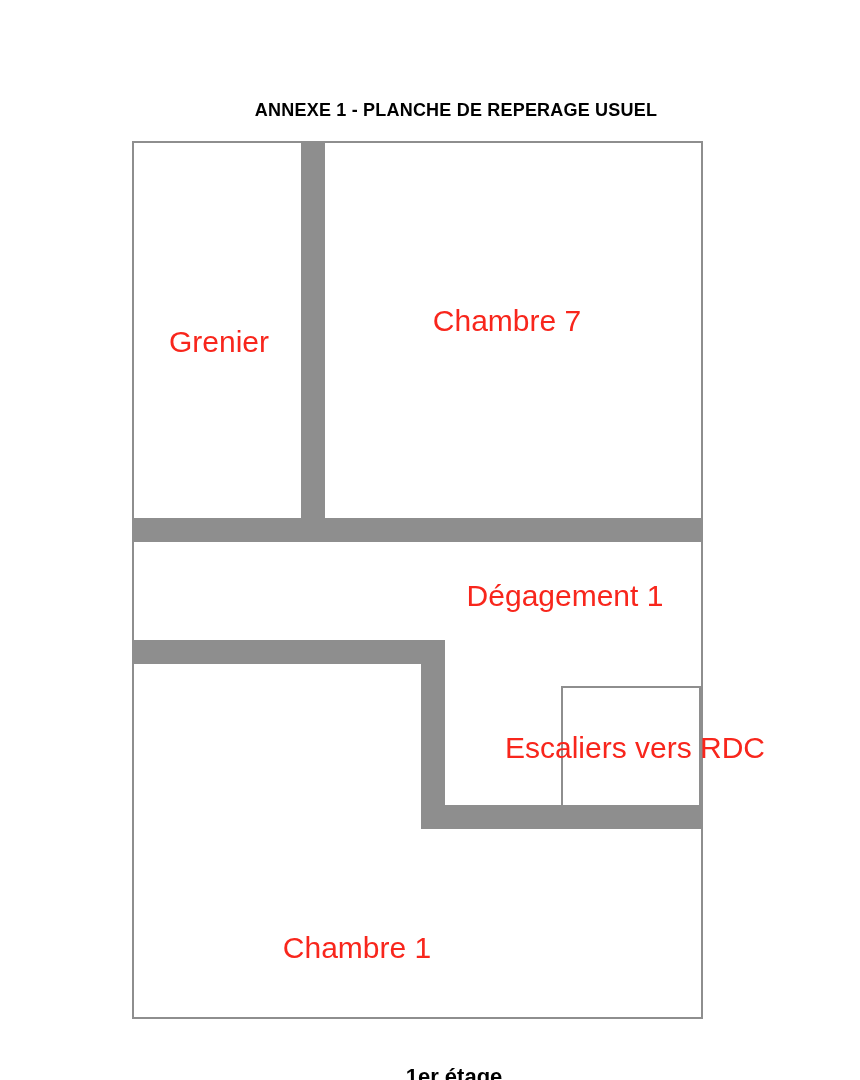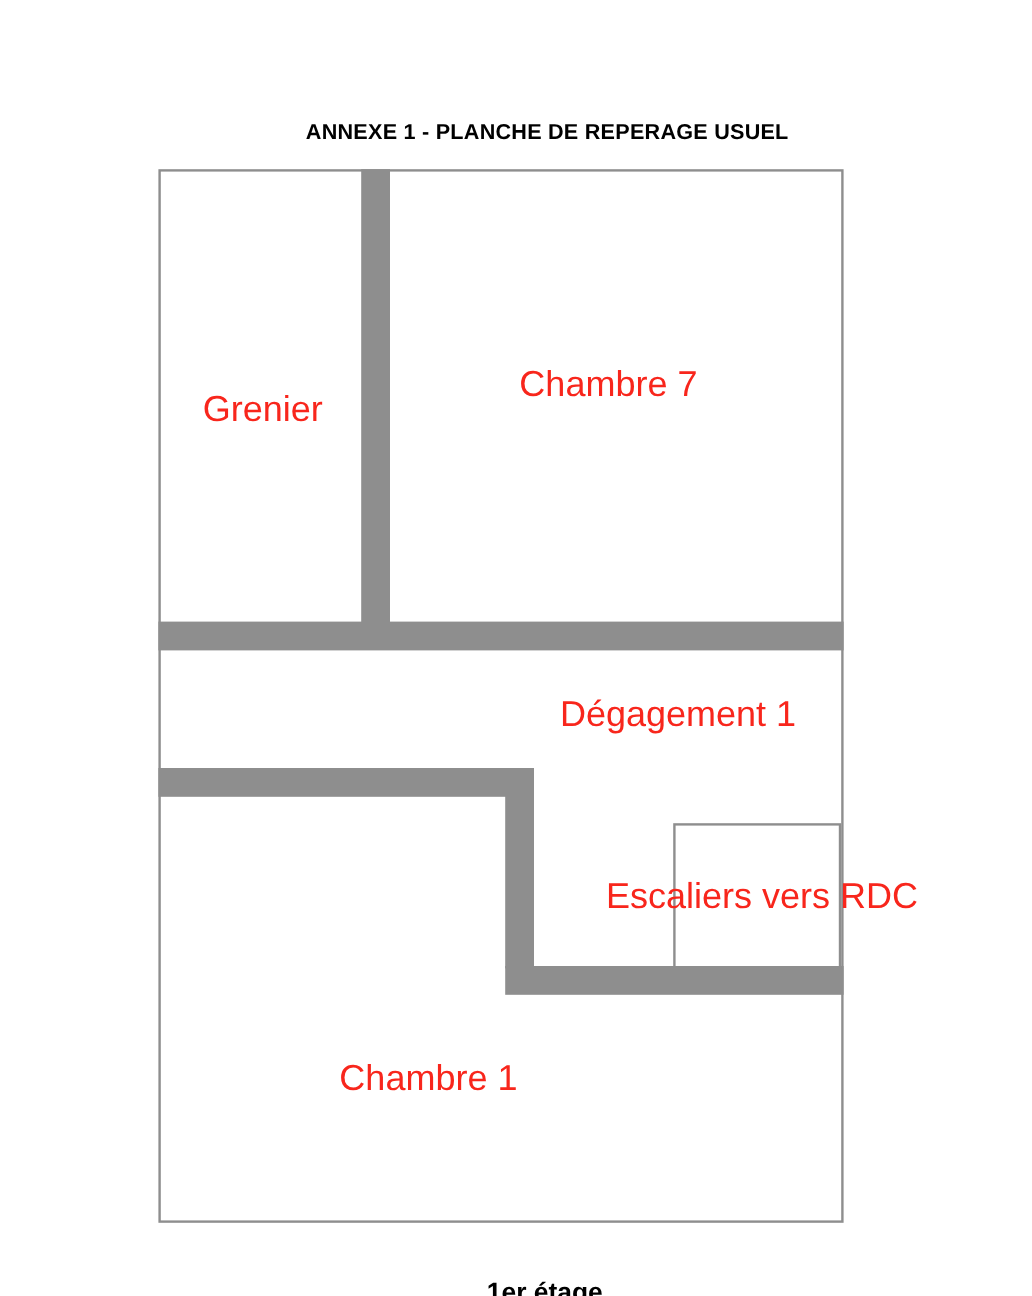--- a/index.html
+++ b/index.html
@@ -72,21 +72,21 @@
   .region-chambre2   { left: 279px; top: 119px; width: 398px; height: 375px; }
   .region-degagement { left: 110px; top: 496px; width: 567px; height: 120px; }
   .region-escaliers  { left: 539px; top: 664px; width: 136px; height: 117px; }
   .region-chambre1   { left: 110px; top: 618px; width: 287px; height: 375px; }
 
   
   .label-grenier    { left: 195px; top: 318px; }
   .label-chambre2   { left: 483px; top: 297px; }
   .label-degagement { left: 504px; top: 572px; margin-left: 37px; }
   .label-escaliers  { left: 611px; top: 712px; margin-top: 12px; }
-  .label-chambre1   { left: 333px; top: 875px; }
+  .label-chambre1   { left: 333px; top: 924px; }
 </style>
 </head>
 <body>
 
 <div class="page">
 
   <div class="page-title">ANNEXE 1 - PLANCHE DE REPERAGE USUEL</div>
 
   <div>
 

